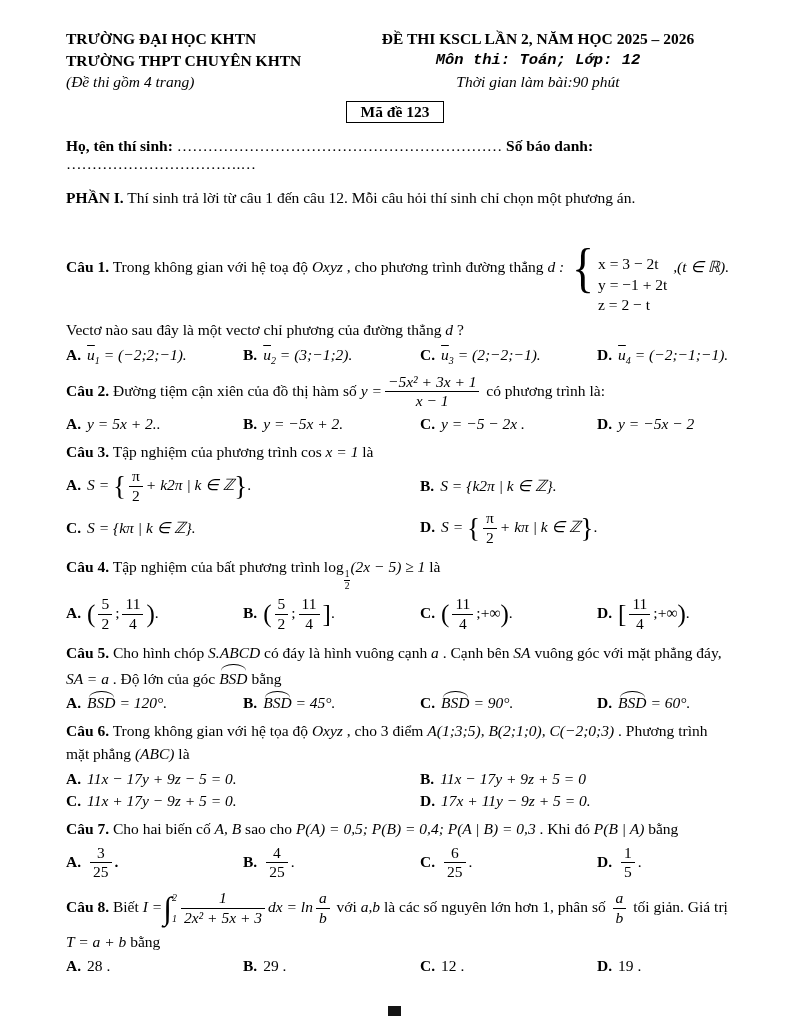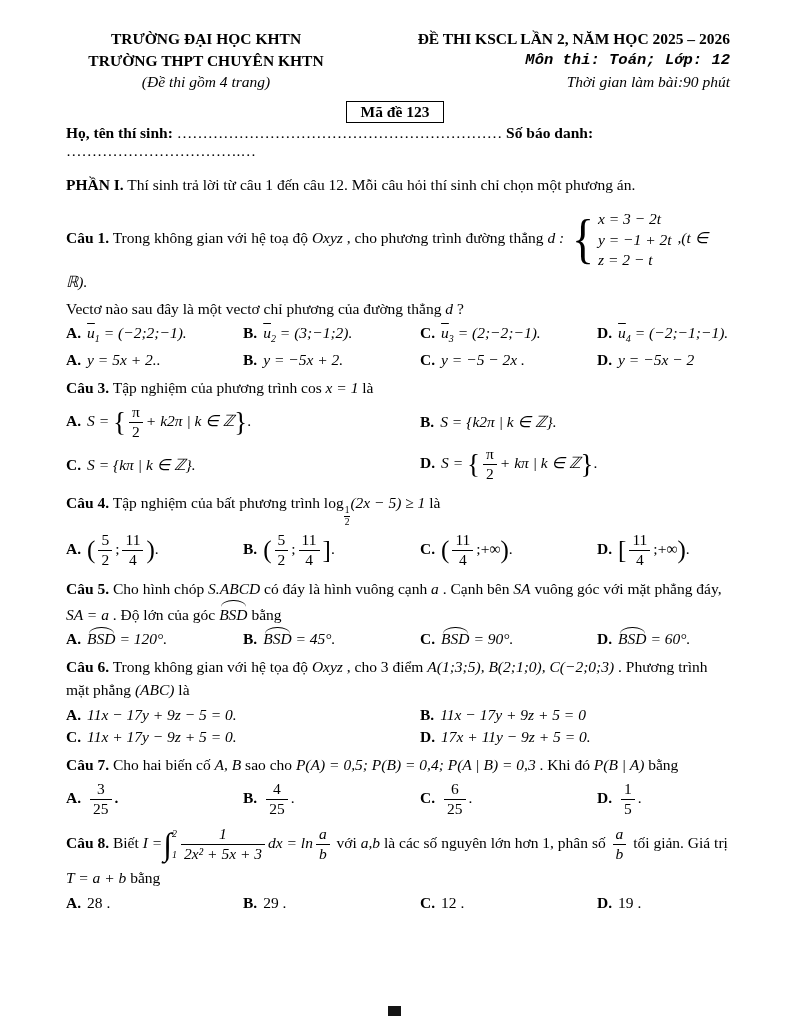--- a/index.html
+++ b/index.html
@@ -4,43 +4,43 @@
 <style>
   html,body{margin:0;padding:0;}
   body{width:792px;height:1024px;background:#fff;color:#000;
        font-family:"Liberation Serif",serif;font-size:15.5px;position:relative;overflow:hidden;}
   .page{padding:28px 62px 0 66px;height:100%;box-sizing:border-box;position:relative;}
   .b{font-weight:bold;}
   .i{font-style:italic;}
   .bi{font-weight:bold;font-style:italic;font-family:Liberation Mono, monospace;}
   .m{font-style:italic;}
   .hdr{display:flex;line-height:1.4;}
-  .hdr-left{width:280px;text-align:center;}
-  .hdr-right{flex:1;text-align:right;}
+  .hdr-left{width:280px;}
+  .hdr-right{flex:1;text-align:center;}
   .code-row{text-align:center;margin-top:8px;padding-right:6px;}
   .code-box{display:inline-block;border:1.6px solid #000;padding:1px 14px;font-weight:bold;}
-  .student{margin-top:1px;}
+  .student{margin-top:14px;}
   .part{margin-top:3px;}
   .q{margin-top:7px;}
   .qp{margin:3px 0;line-height:1.5;}
   .qlabel{font-weight:bold;}
   .opts{display:flex;align-items:center;margin:4px 0 2px;gap:44px;}
   .opt{width:25%;}
   .opts.two .opt{width:50%;}
   .olab{font-weight:bold;margin-right:6px;}
   .frac{display:inline-flex;flex-direction:column;text-align:center;vertical-align:middle;margin:0 3px;line-height:1.2;}
   .frac .num{border-bottom:1.2px solid #000;padding:0 3px;display:block;}
   .frac .den{padding:0 3px;display:block;}
   .frac.it{font-style:italic;}
   .sfrac{display:inline-flex;flex-direction:column;text-align:center;font-size:9.5px;line-height:1.15;}
   .sfrac span:first-child{border-bottom:1px solid #000;padding:0 1px;display:block;}
   .sfrac span{display:block;}
   .sys{display:inline-flex;align-items:center;vertical-align:middle;margin:0 2px;}
   .sys .brace{font-size:54px;font-weight:300;line-height:0.8;margin-right:2px;transform:scaleX(0.85);}
-  .sys .lines{display:flex;flex-direction:column;font-style:italic;line-height:1.32;}
+  .sys .lines{display:flex;flex-direction:column;line-height:1.32;margin-top:32px;}
   .bb{font-size:27px;line-height:0.9;vertical-align:middle;}
   .bp{font-size:25px;line-height:0.9;vertical-align:middle;}
   .ovl{font-style:italic;text-decoration:overline;}
   sub.vsub{font-size:10px;font-style:italic;}
   sub.logsub{vertical-align:-5px;line-height:0;}
   .ang{font-style:italic;position:relative;display:inline-block;}
   .ang::before{content:"";position:absolute;top:-3px;left:2px;right:2px;height:6px;
     border-top:1.4px solid #000;border-radius:50% 50% 0 0 / 100% 100% 0 0;}
   .int{display:inline-flex;align-items:center;vertical-align:middle;margin:0 1px;}
   .int .isign{font-size:32px;line-height:1;}
@@ -96,20 +96,28 @@
     </p>
     <div class="opts">
       <span class="opt"><b class="olab">A.</b><span class="ovl">u</span><sub class="vsub">1</sub><span class="m"> = (−2;2;−1).</span></span>
       <span class="opt"><b class="olab">B.</b><span class="ovl">u</span><sub class="vsub">2</sub><span class="m"> = (3;−1;2).</span></span>
       <span class="opt"><b class="olab">C.</b><span class="ovl">u</span><sub class="vsub">3</sub><span class="m"> = (2;−2;−1).</span></span>
       <span class="opt"><b class="olab">D.</b><span class="ovl">u</span><sub class="vsub">4</sub><span class="m"> = (−2;−1;−1).</span></span>
     </div>
   </div>
 
   <div class="q">
+    <p class="qp">
+      <b class="qlabel">Câu 2.</b><span> Đường tiệm cận xiên của đồ thị hàm số </span>
+      <span class="m">y =</span><span class="frac it">
+          <span class="num">−5x² + 3x + 1</span>
+          <span class="den">x − 1</span>
+        </span>
+      <span> có phương trình là:</span>
+    </p>
     <div class="opts">
       <span class="opt"><b class="olab">A.</b><span class="m">y = 5x + 2..</span></span>
       <span class="opt"><b class="olab">B.</b><span class="m">y = −5x + 2.</span></span>
       <span class="opt"><b class="olab">C.</b><span class="m">y = −5 − 2x .</span></span>
       <span class="opt"><b class="olab">D.</b><span class="m">y = −5x − 2</span></span>
     </div>
   </div>
 
   <div class="q">
     <p class="qp">

